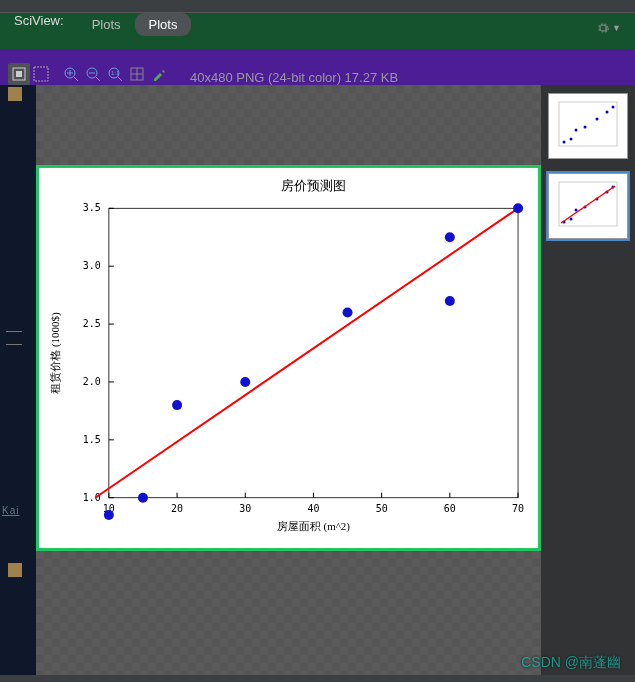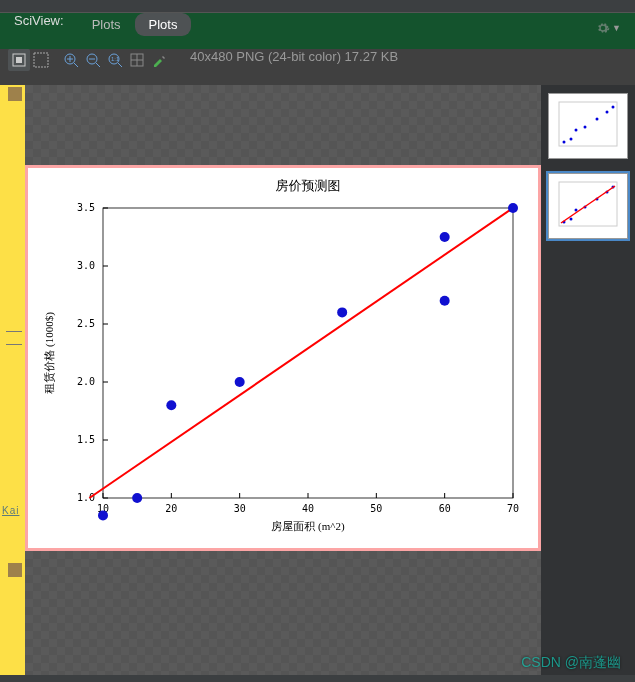--- a/index.html
+++ b/index.html
@@ -3,32 +3,32 @@
 <meta charset="utf-8">
 <style>
   html,body{margin:0;padding:0;width:635px;height:682px;background:#2b2b2b;font-family:sans-serif;overflow:hidden}
   .topbar{height:12px;background:#3c3f41;border-bottom:1px solid #555}
   .tabbar{height:36px;background:#14532d;display:flex;align-items:flex-start;color:#bbb;font-size:13px;position:relative}
   .sciview-label{padding:0 14px;color:#ddd}
   .tab{padding:4px 14px;cursor:pointer}
   .tab.active{background:#4e5254;color:#fff;border-radius:9px}
   .gear{position:absolute;right:14px;top:8px;color:#999;font-size:15px;cursor:pointer;display:flex;align-items:center}
   .gear svg{width:14px;height:14px}
-  .toolbar{height:36px;background:#404040;display:flex;align-items:flex-start;padding:0 8px;color:#aaa;font-size:13px}
+  .toolbar{height:36px;background:#4c1d95;display:flex;align-items:flex-end;padding:0 8px;color:#aaa;font-size:13px}
   .tbtn{width:22px;height:22px;display:flex;align-items:center;justify-content:center;cursor:pointer;border-radius:2px}
   .tbtn.sel{background:#4e5254}
   .tbtn svg{width:16px;height:16px}
   .imginfo{margin-left:20px;color:#999}
   .mainrow{display:flex;height:590px;background:#313335}
-  .leftgutter{width:25px;background:#fde047;position:relative}
+  .leftgutter{width:36px;background:#0f172a;position:relative}
   .leftgutter .sq{position:absolute;width:14px;height:14px;background:#9e814b;left:8px}
   .leftgutter .lbl{position:absolute;left:2px;font-size:10px;color:#5e7a7a;text-decoration:underline;letter-spacing:1px}
   .viewer{flex:1;background:#555;position:relative;display:flex;flex-direction:column}
   .checker{height:80px;background:repeating-conic-gradient(#555 0 25%,#5a5a5a 0 50%) 0 0/16px 16px}
-  .plotwrap{background:#fff;border:3px solid #fca5a5;margin:0;flex:0 0 380px}
+  .plotwrap{background:#fff;border:3px solid #22c55e;margin:0;flex:0 0 380px}
   .plotwrap svg{display:block}
   .checker2{flex:1;background:repeating-conic-gradient(#555 0 25%,#5a5a5a 0 50%) 0 0/16px 16px}
   .thumbs{width:94px;background:#313335;padding:8px 0;display:flex;flex-direction:column;gap:14px;align-items:center}
   .thumb{width:78px;height:64px;background:#fff;border:1px solid #999;cursor:pointer}
   .thumb.selected{outline:2px solid #4a88c7}
   .thumb svg{display:block}
   .bottombar{height:32px;background:#3c3f41;position:relative}
   .bottombar .gear{top:6px}
   .watermark{position:absolute;right:14px;bottom:10px;color:#14b8a6;font-size:14px;opacity:.75;text-shadow:0 0 3px #000}
 </style>

